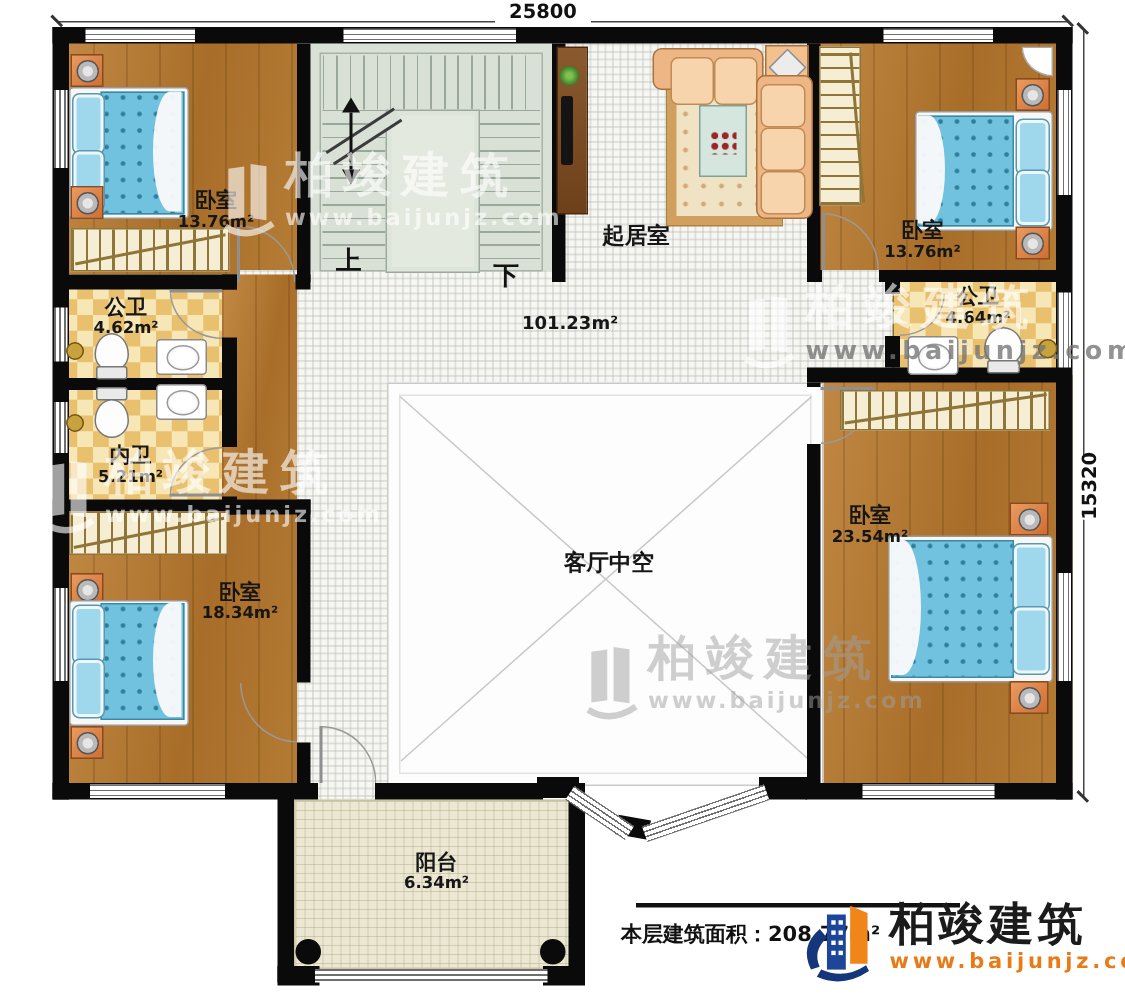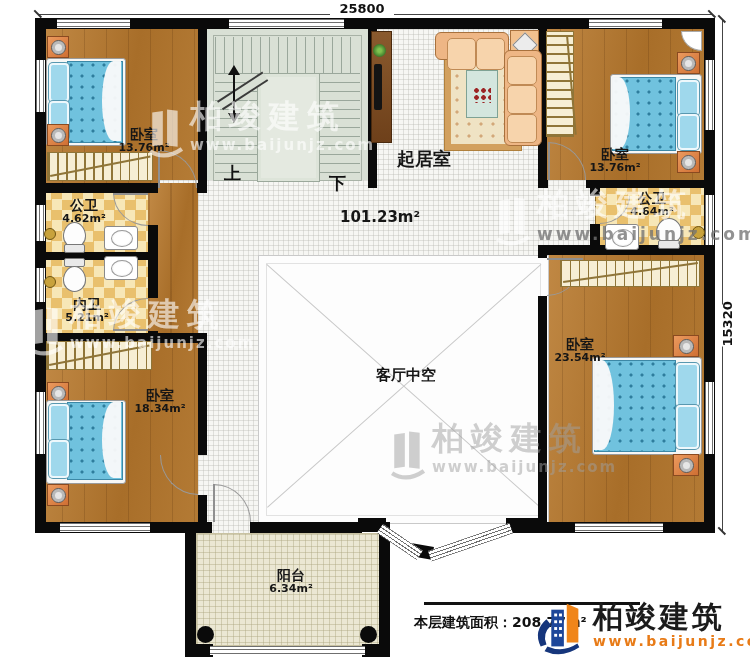--- a/index.html
+++ b/index.html
@@ -297,24 +297,24 @@
   </div>
   <div class="lbl" style="left:37px;top:296px;width:100px;">
     <span class="nm">内卫</span>
     <span class="ar">5.21m²</span>
   </div>
   <div class="lbl" style="left:110px;top:387px;width:100px;">
     <span class="nm">卧室</span>
     <span class="ar">18.34m²</span>
   </div>
   <div class="lbl biglbl" style="left:374px;top:149px;width:100px;">
-    <span class="nm" style="font-size:18px;">起居室</span>
+    <span class="nm" style="font-size:15px;">起居室</span>
   </div>
   <div class="lbl" style="left:330px;top:209px;width:100px;">
-    <span class="ar" style="font-size:15px;">101.23m²</span>
+    <span class="ar" style="font-size:12px;">101.23m²</span>
   </div>
   <div class="lbl" style="left:565px;top:146px;width:100px;">
     <span class="nm">卧室</span>
     <span class="ar">13.76m²</span>
   </div>
   <div class="lbl" style="left:602px;top:190px;width:100px;">
     <span class="nm">公卫</span>
     <span class="ar">4.64m²</span>
   </div>
   <div class="lbl" style="left:530px;top:336px;width:100px;">

